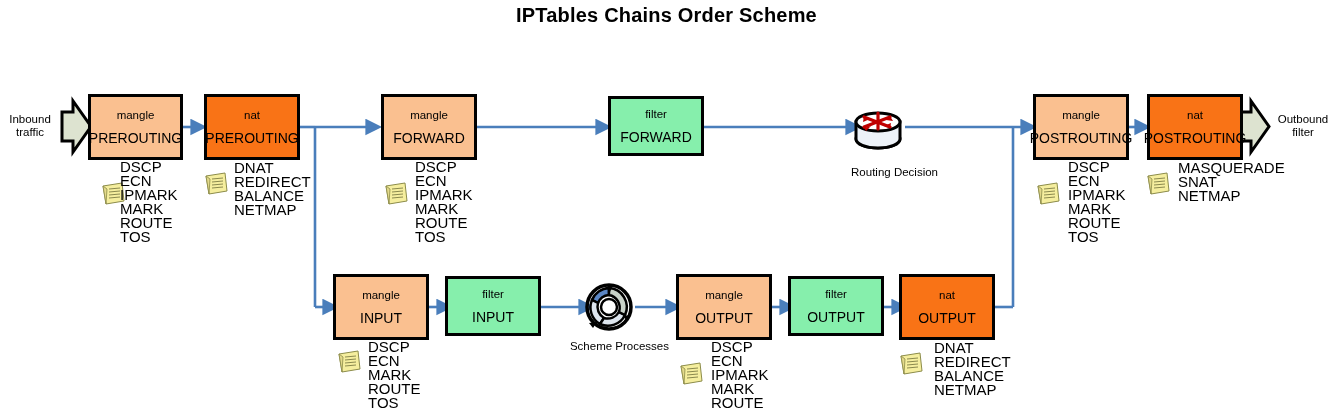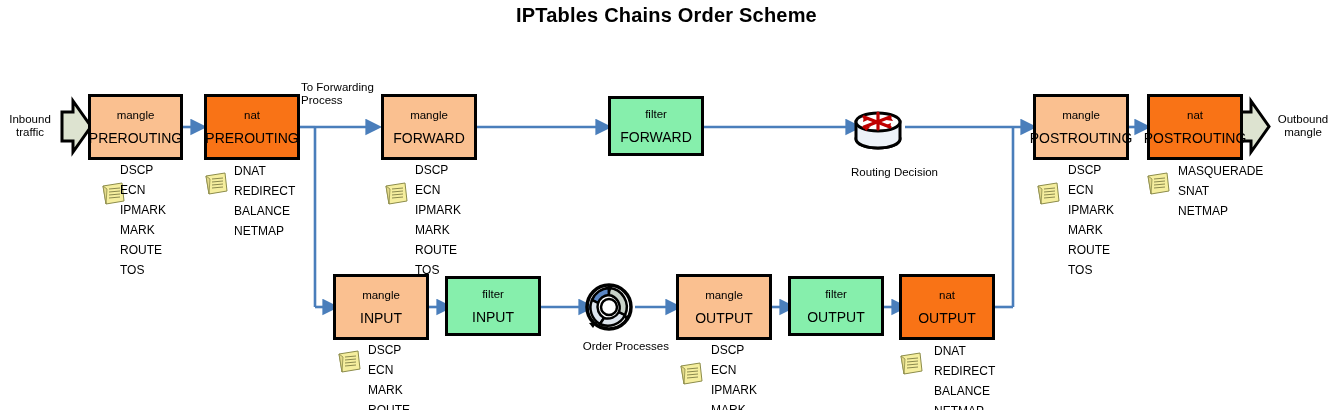--- a/index.html
+++ b/index.html
@@ -47,22 +47,22 @@
   .node .chain {
     font-size: 14px;
     line-height: 15px;
   }
   .orange { background: #FAC090; }
   .blue   { background: #f97316; }
   .green  { background: #86efac; }
 
   .tgtlist {
     position: absolute;
-    font-size: 12px;
-    line-height: 20px;
+    font-size: 15px;
+    line-height: 14px;
     white-space: pre;
   }
   .edge-label {
     position: absolute;
     font-size: 11.5px;
     line-height: 13px;
     text-align: center;
     white-space: pre;
   }
   .io-label {
@@ -142,24 +142,22 @@
 
       <path d="M62,112 L73,112 L73,101 L91,126.5 L73,152 L73,141 L62,141 z"></path>
 
       <path d="M1240,112 L1251,112 L1251,101 L1269,126.5 L1251,152 L1251,141 L1240,141 z"></path>
     </g>
   </svg>
 
   <div class="io-label" style="left:0px; top:113px; width:60px;">Inbound
 traffic</div>
   <div class="io-label" style="left:1273px; top:113px; width:60px;">Outbound
-mangle</div>
-
-  <div class="edge-label" style="left:301px; top:81px; width:95px; text-align:left;">To Forwarding
-Process</div>
+filter</div>
+
 
   <div class="node orange" style="left:88px; top:94px; width:95px; height:66px;">
     <div class="tbl">mangle</div>
     <div class="chain">PREROUTING</div>
   </div>
   <div class="note" style="left:100px; top:182px;">
     <svg viewBox="0 0 26 24" width="26" height="24">
       <polygon points="3,4 22,1 24,19 6,22" fill="#F5EE9E" stroke="#8C8C4A" stroke-width="1"></polygon>
       <polygon points="3,4 7,7 6,22" fill="#E3D98A" stroke="#8C8C4A" stroke-width="0.8"></polygon>
       <g stroke="#6E6E3A" stroke-width="0.8">
@@ -324,21 +322,21 @@
       <path d="M17,43 A19,19 0 0 0 42,34 L36,31 A13,13 0 0 1 21,37 z" fill="#DDE5EE" stroke="#000000" stroke-width="2.5"></path>
       <path d="M42,34 A19,19 0 0 0 26,7 L26,14 A13,13 0 0 1 36,31 z" fill="#C9D2C9" stroke="#000000" stroke-width="2.5"></path>
       <circle cx="26" cy="26" r="8" fill="#FFFFFF" stroke="#000000" stroke-width="2.5"></circle>
       <g fill="#000000">
         <polygon points="24,4 30,4 27,11"></polygon>
         <polygon points="6,42 10,47 14,41"></polygon>
         <polygon points="44,40 47,34 40,35"></polygon>
       </g>
     </svg>
   </div>
-  <div class="icon-caption" style="left:549px; top:340px; width:120px;">Order Processes</div>
+  <div class="icon-caption" style="left:549px; top:340px; width:120px;">Scheme Processes</div>
 
   <div class="node orange" style="left:676px; top:274px; width:96px; height:66px;">
     <div class="tbl">mangle</div>
     <div class="chain">OUTPUT</div>
   </div>
   <div class="note" style="left:678px; top:362px;">
     <svg viewBox="0 0 26 24" width="26" height="24">
       <polygon points="3,4 22,1 24,19 6,22" fill="#F5EE9E" stroke="#8C8C4A" stroke-width="1"></polygon>
       <polygon points="3,4 7,7 6,22" fill="#E3D98A" stroke="#8C8C4A" stroke-width="0.8"></polygon>
       <g stroke="#6E6E3A" stroke-width="0.8">

